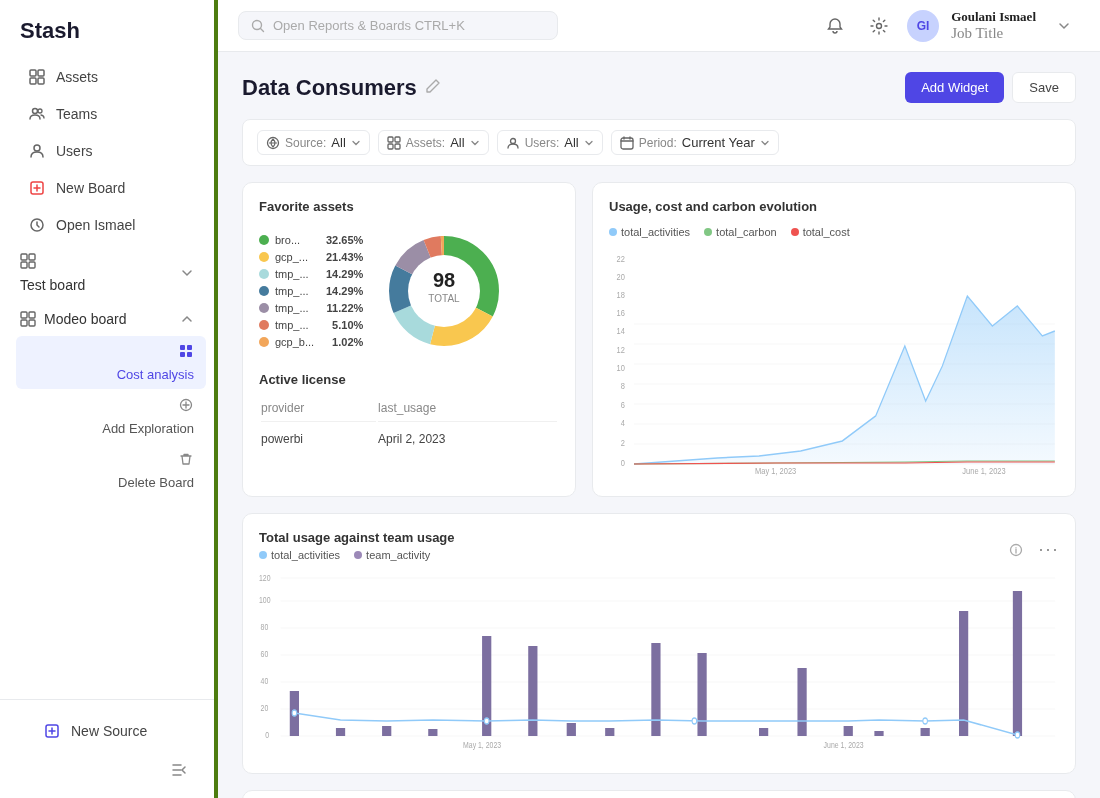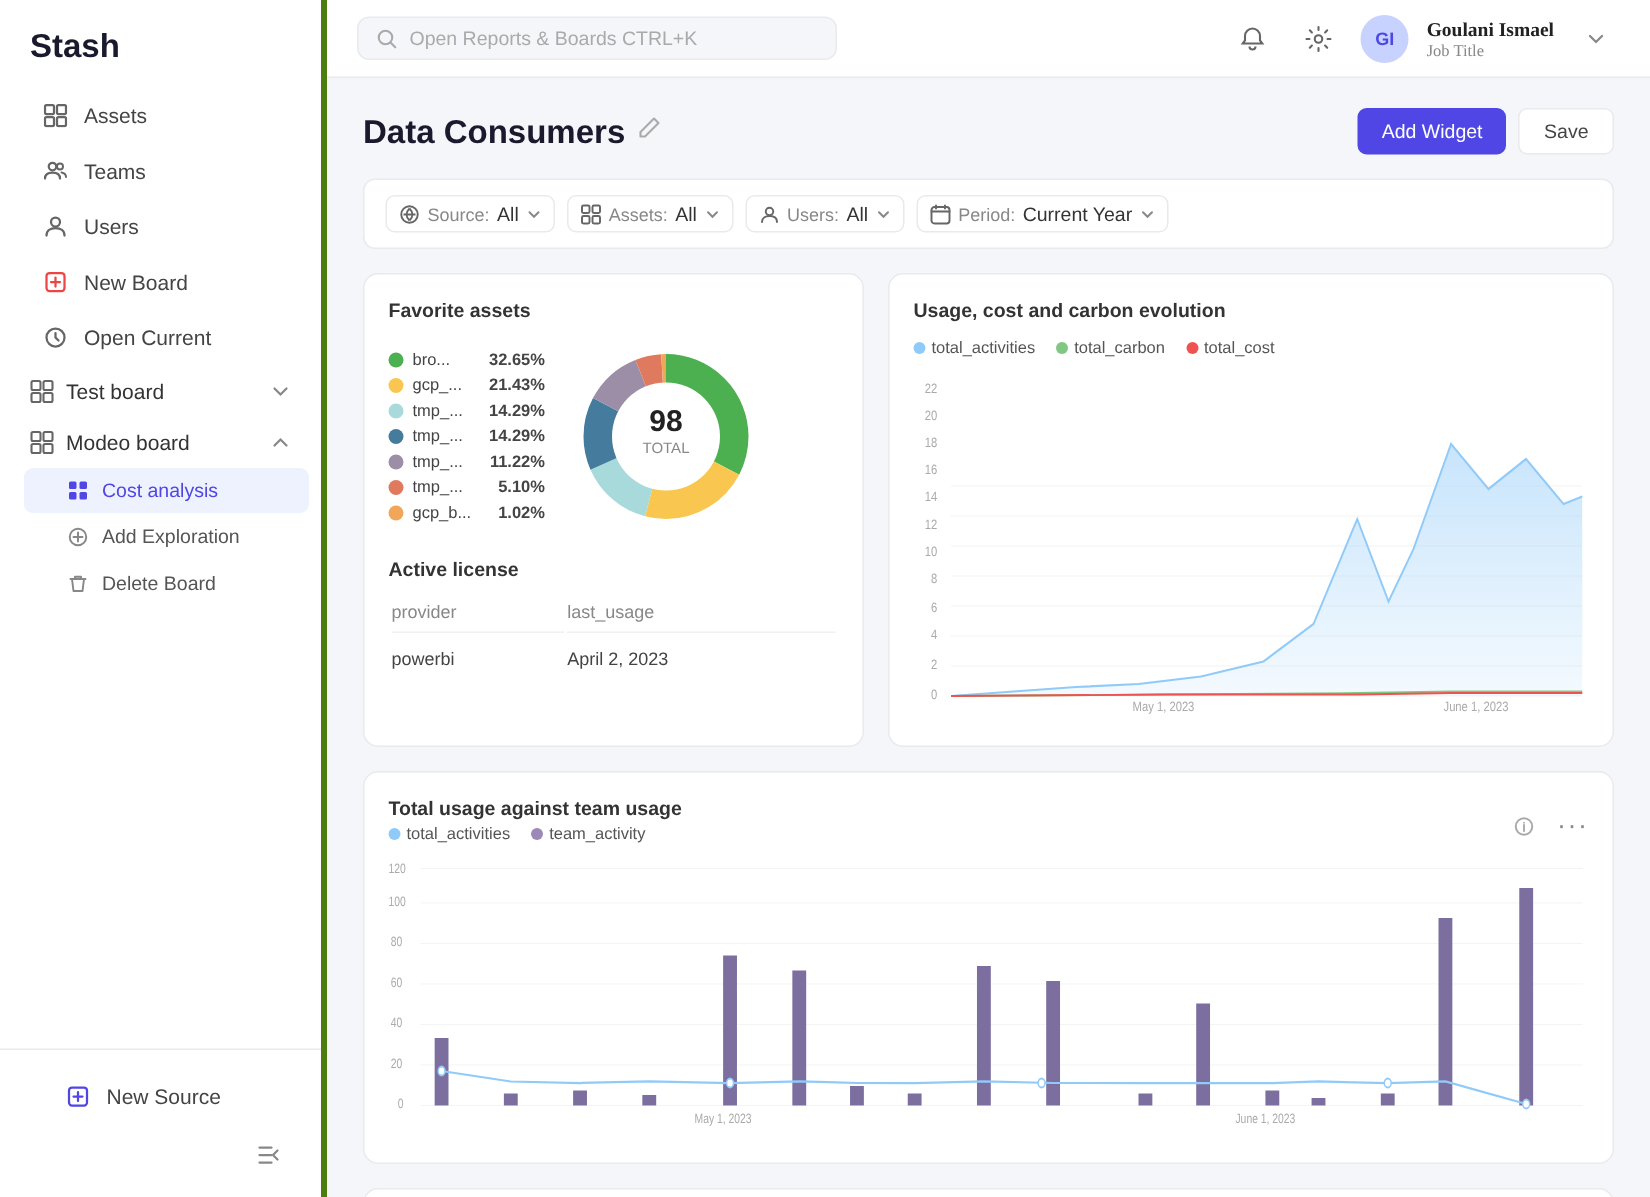--- a/index.html
+++ b/index.html
@@ -7,36 +7,36 @@
 
     
     .sidebar { width: 218px; background: #fff; border-right: 4px solid #4d7c0f; display: flex; flex-direction: column; height: 798px; flex-shrink: 0; }
     .sidebar-logo { padding: 18px 20px 14px; font-size: 22px; font-weight: 700; color: #1a1a2e; }
     .sidebar-nav { flex: 1; overflow-y: auto; padding-bottom: 10px; }
     .nav-item { display: flex; align-items: center; gap: 10px; padding: 9px 20px; cursor: pointer; font-size: 14px; color: #444; border-radius: 6px; margin: 1px 8px; }
     .nav-item .icon { width: 18px; height: 18px; display: flex; align-items: center; justify-content: center; flex-shrink: 0; }
     .board-section { margin: 2px 0; }
     .board-header { display: flex; align-items: center; justify-content: space-between; padding: 8px 20px; cursor: pointer; font-size: 14px; color: #444; }
     .board-children { padding-left: 8px; }
-    .board-child-item { display: flex; align-items: flex-start; gap: 8px; padding: 7px 12px 7px 28px; cursor: pointer; font-size: 13px; color: #555; border-radius: 6px; margin: 1px 8px; }
+    .board-child-item { display: flex; align-items: flex-end; gap: 8px; padding: 7px 12px 7px 28px; cursor: pointer; font-size: 13px; color: #555; border-radius: 6px; margin: 1px 8px; flex-direction: column; }
     .board-child-item.active { background: #eef2ff; color: #4f46e5; font-weight: 500; }
     .board-child-item .icon { width: 16px; height: 16px; display: flex; align-items: center; justify-content: center; flex-shrink: 0; color: #888; }
     .sidebar-bottom { padding: 12px 15px; border-top: 1px solid #e8eaed; }
 
     
     .main { flex: 1; display: flex; flex-direction: column; overflow: hidden; }
 
     
     .topbar { height: 52px; background: #fff; border-bottom: 1px solid #e8eaed; display: flex; align-items: center; justify-content: space-between; padding: 0 20px; flex-shrink: 0; }
     .search-bar { display: flex; align-items: center; gap: 8px; background: #f5f6fa; border: 1px solid #e8eaed; border-radius: 8px; padding: 6px 12px; font-size: 13px; color: #888; width: 320px; }
     .user-area { display: flex; align-items: center; gap: 12px; }
     .user-avatar { width: 32px; height: 32px; background: #c7d2fe; border-radius: 50%; display: flex; align-items: center; justify-content: center; font-size: 12px; font-weight: 600; color: #4f46e5; }
     .user-info { display: flex; flex-direction: column; font-family: Liberation Serif, serif; }
     .user-name { font-size: 13px; font-weight: 600; color: #222; }
-    .user-title { font-size: 11px; color: #888; }
+    .user-title { font-size: 15px; color: #888; }
     .icon-btn { width: 32px; height: 32px; display: flex; align-items: center; justify-content: center; cursor: pointer; color: #666; border-radius: 6px; }
 
     
     .content { flex: 1; overflow-y: auto; padding: 20px 24px; }
     .page-header { display: flex; align-items: center; justify-content: space-between; margin-bottom: 16px; }
     .page-title-area { display: flex; align-items: center; gap: 8px; }
     .page-title { font-size: 22px; font-weight: 700; color: #1a1a2e; }
     .edit-icon { color: #888; cursor: pointer; }
     .header-actions { display: flex; gap: 8px; }
     .btn-primary { background: #4f46e5; color: #fff; border: none; border-radius: 6px; padding: 7px 16px; font-size: 13px; font-weight: 500; cursor: pointer; }
@@ -136,26 +136,26 @@
       <span>New Board</span>
     </div>
 
     <div class="nav-item">
       <span class="icon">
         <svg width="16" height="16" viewBox="0 0 16 16" fill="none">
             <circle cx="8" cy="8" r="6" stroke="#666" stroke-width="1.5"></circle>
             <path d="M8 5v3l2 2" stroke="#666" stroke-width="1.5" stroke-linecap="round"></path>
           </svg>
       </span>
-      <span>Open Current</span>
+      <span>Open Ismael</span>
     </div>
 
     <div class="board-section">
       <div class="board-header" style="margin:0 0; padding: 8px 20px;">
-        <div style="display:flex;align-items:flex-start;gap:8px;">
+        <div style="display:flex;align-items:flex-start;gap:8px;flex-direction:column;">
           <svg width="16" height="16" viewBox="0 0 16 16" fill="none">
               <rect x="1" y="1" width="6" height="6" rx="1" stroke="#666" stroke-width="1.4"></rect>
               <rect x="9" y="1" width="6" height="6" rx="1" stroke="#666" stroke-width="1.4"></rect>
               <rect x="1" y="9" width="6" height="6" rx="1" stroke="#666" stroke-width="1.4"></rect>
               <rect x="9" y="9" width="6" height="6" rx="1" stroke="#666" stroke-width="1.4"></rect>
             </svg>
           <span style="font-size:14px;color:#333;">Test board</span>
         </div>
         <svg width="14" height="14" viewBox="0 0 14 14" fill="none">
             <path d="M3 5l4 4 4-4" stroke="#888" stroke-width="1.5" stroke-linecap="round"></path>

